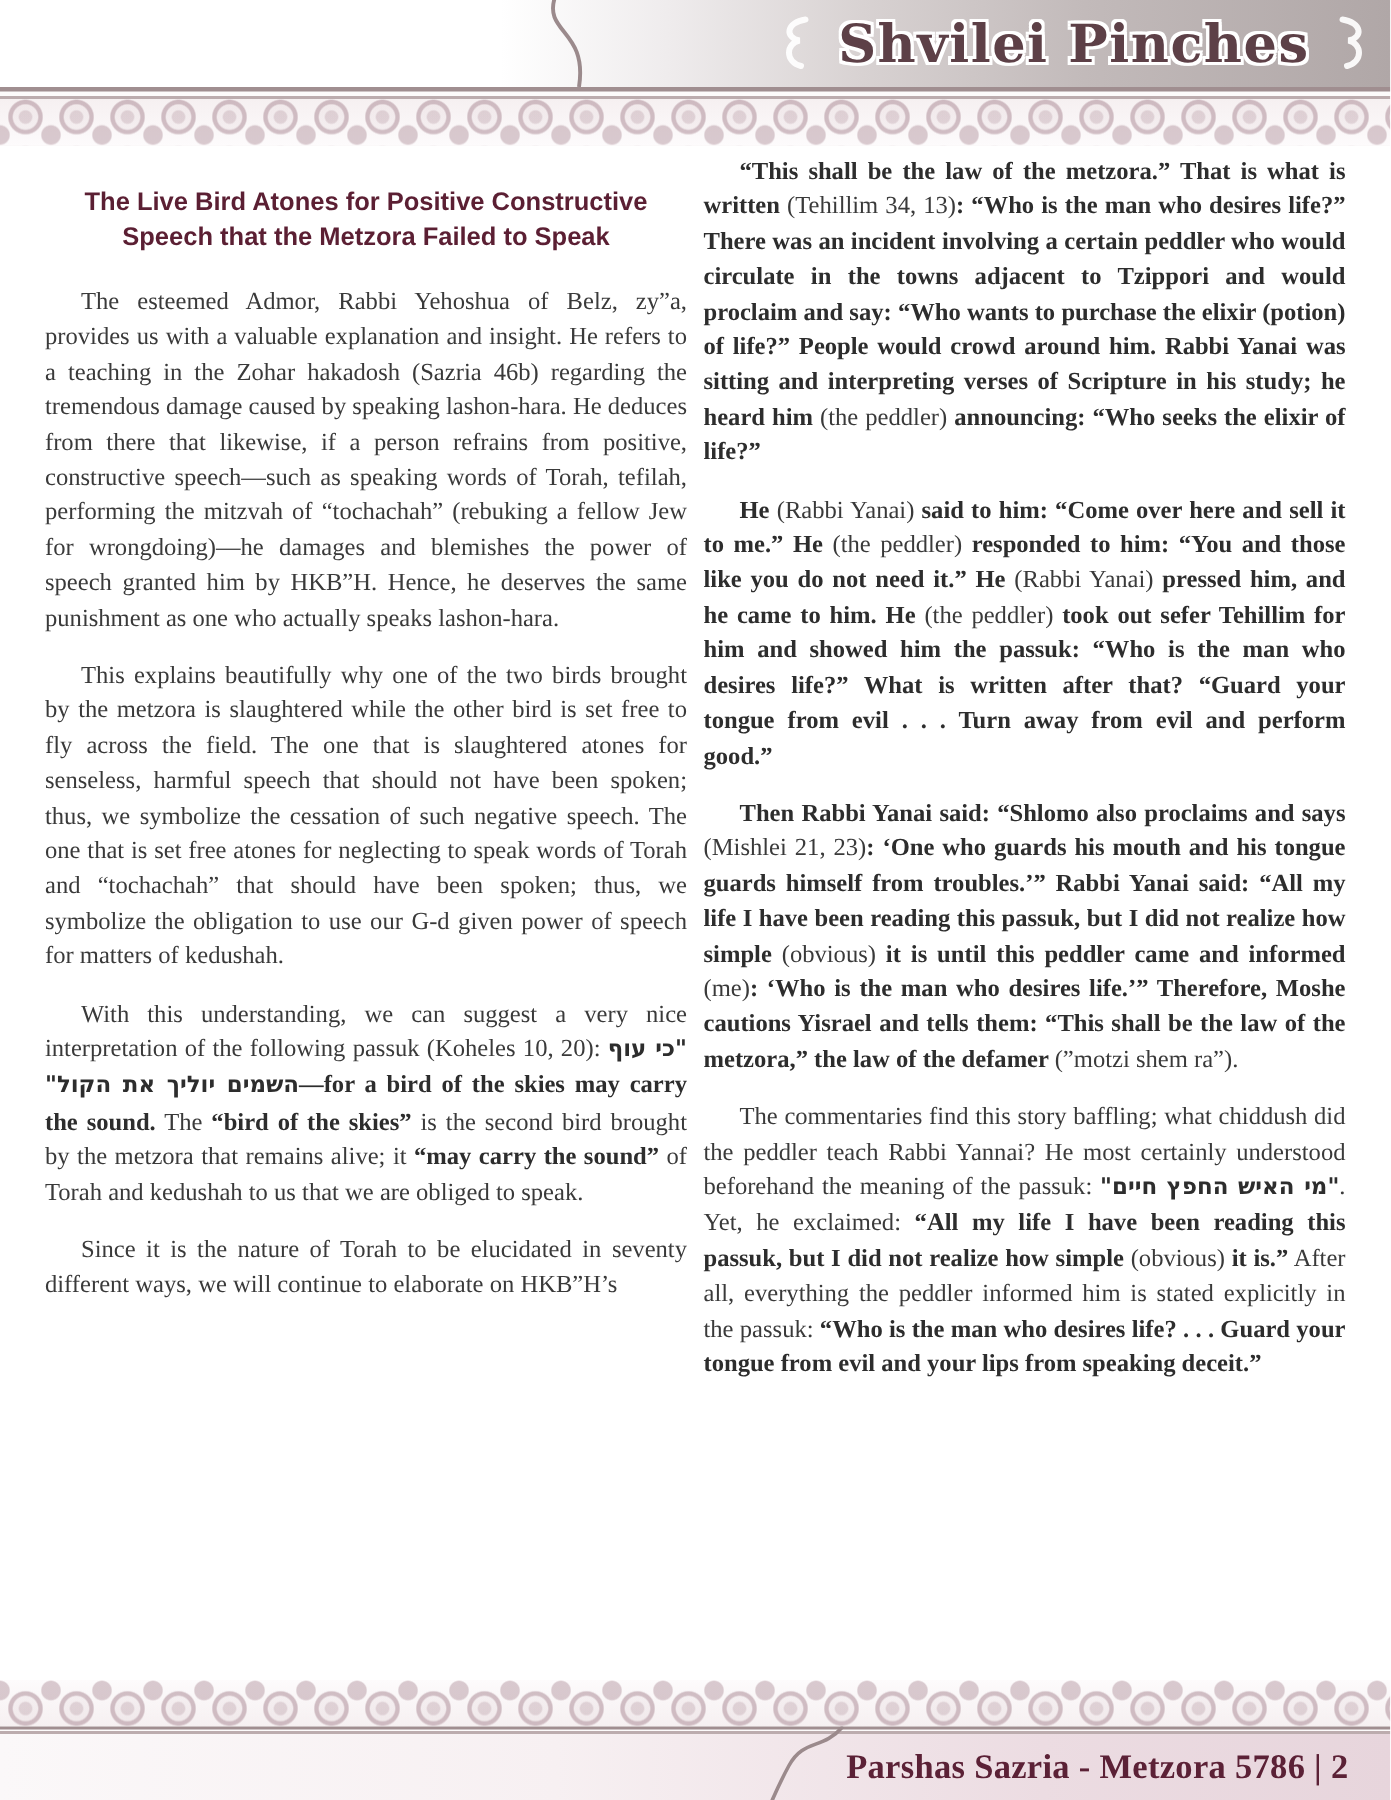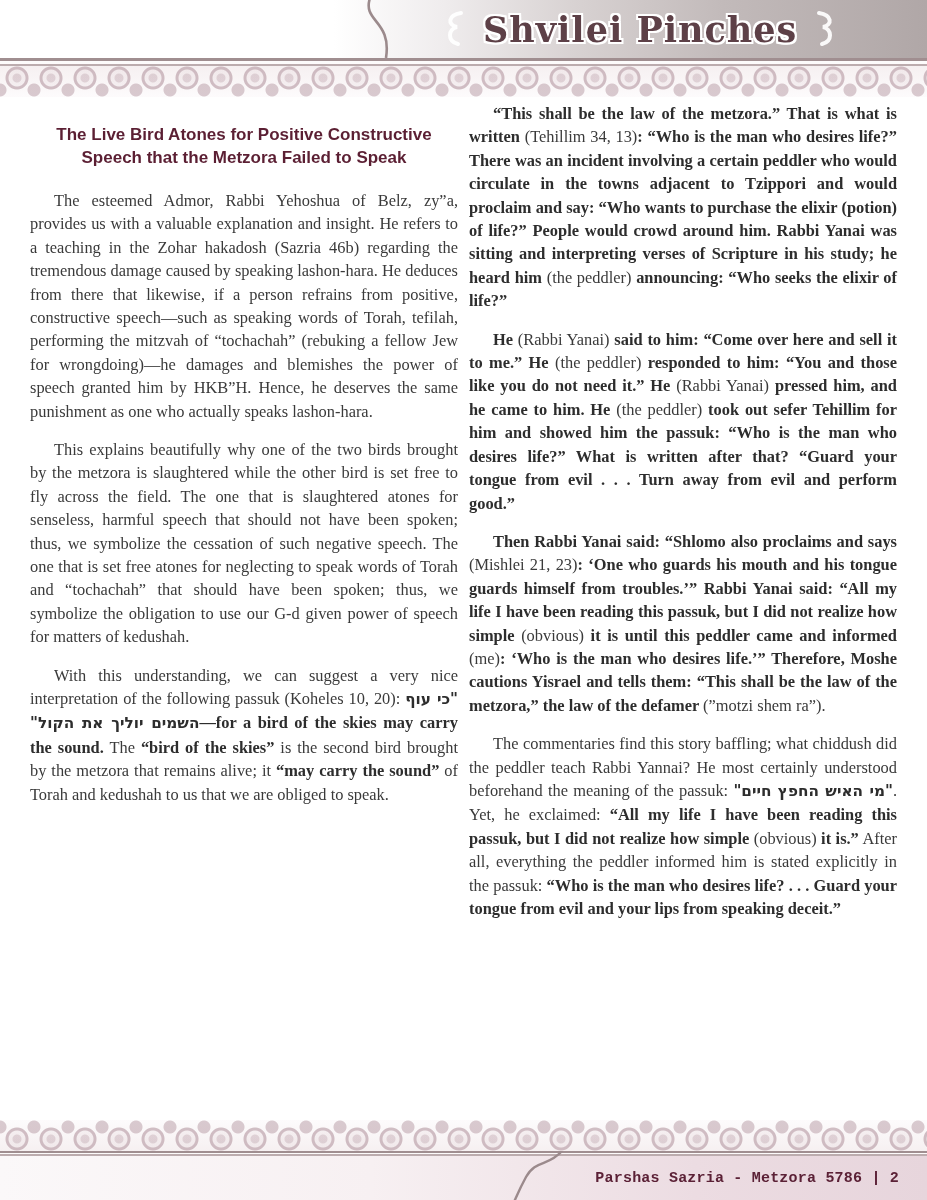--- a/index.html
+++ b/index.html
@@ -4,21 +4,21 @@
 <style>
   html,body{margin:0;padding:0;}
   body{width:927px;height:1200px;background:#ffffff;font-family:"Liberation Serif",serif;}
   .page{position:relative;width:927px;height:1200px;overflow:hidden;background:#fff;}
 
   
   .header-band{position:absolute;top:0;left:0;width:927px;height:58px;
     background:linear-gradient(to right,#ffffff 0%,#ffffff 36%,#efeced 48%,#d8d2d2 62%,#c2baba 78%,#b0a7a7 100%);}
   .header-curve{position:absolute;top:0;left:348px;width:70px;height:58px;}
   .masthead{position:absolute;top:4px;right:14px;width:470px;height:50px;
-    display:flex;align-items:center;justify-content:flex-start;gap:14px;}
+    display:flex;align-items:center;justify-content:flex-end;gap:14px;}
   .title-text{font-family:"DejaVu Serif",serif;font-weight:bold;font-size:35px;
     color:#5d4047;letter-spacing:1px;white-space:nowrap;
     text-shadow:-2px 0 0 #fff,2px 0 0 #fff,0 -2px 0 #fff,0 2px 0 #fff,
     -2px -2px 0 #fff,2px 2px 0 #fff,-2px 2px 0 #fff,2px -2px 0 #fff;}
   .flourish{width:26px;height:40px;flex:0 0 auto;}
   .rule-top{position:absolute;top:58px;left:0;width:927px;height:3px;
     border-top:3px solid #a08e90;border-bottom:2px solid #bcacae;background:#fdfbfb;}
   
   .lace{position:absolute;left:0;width:927px;height:31px;background-color:#fcf9fa;
     background-image:
@@ -41,22 +41,22 @@
   .heading{font-family:"Liberation Sans",sans-serif;font-weight:bold;font-size:17px;
     line-height:1.35;color:#5b1f33;text-align:center;margin:22px 4px 19px;}
 
   
   .rule-bottom{position:absolute;top:1151px;left:0;width:927px;height:1px;
     border-top:2px solid #a08e90;border-bottom:2px solid #bcacae;background:#fdfbfb;}
   .footer-band{position:absolute;top:1156px;left:0;width:927px;height:44px;
     background:linear-gradient(to right,#fbf8f9 0%,#f7f0f2 40%,#ecdce2 75%,#e7d5dc 100%);
     display:flex;align-items:center;justify-content:flex-end;padding-right:28px;box-sizing:border-box;}
   .footer-curve{position:absolute;top:1151px;left:498px;width:72px;height:49px;}
-  .footer-text{font-family:Liberation Mono, monospace;font-weight:bold;
-    font-size:15px;color:#5b2136;letter-spacing:0.2px;}
+  .footer-text{font-family:Liberation Serif, serif;font-weight:bold;
+    font-size:23px;color:#5b2136;letter-spacing:0.2px;}
 </style>
 </head>
 <body>
 
 <div class="page">
 
   <div class="header-band"></div>
   <svg class="header-curve" viewBox="0 0 70 58">
     <path d="M22,-2 C14,22 44,20 38,58" fill="none" stroke="#9b8a8c" stroke-width="2.6"></path>
   </svg>
@@ -71,20 +71,21 @@
   </div>
   <div class="rule-top"></div>
   <div class="lace lace-top"></div>
 
   <div class="content">
     <div class="col" id="left-col">
         <div class="heading">The Live Bird Atones for Positive Constructive Speech that the Metzora Failed to Speak</div>
         <p class="para ind"><span>The esteemed Admor, Rabbi Yehoshua of Belz, zy”a, provides us with a valuable explanation and insight.  He refers to a teaching in the Zohar hakadosh (Sazria 46b) regarding the tremendous damage caused by speaking lashon-hara.  He deduces from there that likewise, if a person refrains from positive, constructive speech—such as speaking words of Torah, tefilah, performing the mitzvah of “tochachah” (rebuking a fellow Jew for wrongdoing)—he damages and blemishes the power of speech granted him by HKB”H.  Hence, he deserves the same punishment as one who actually speaks lashon-hara.</span></p>
         <p class="para ind"><span>This explains beautifully why one of the two birds brought by the metzora is slaughtered while the other bird is set free to fly across the field.  The one that is slaughtered atones for senseless, harmful speech that should not have been spoken; thus, we symbolize the cessation of such negative speech.  The one that is set free atones for neglecting to speak words of Torah and “tochachah” that should have been spoken; thus, we symbolize the obligation to use our G-d given power of speech for matters of kedushah.</span></p>
         <p class="para ind"><span>With this understanding, we can suggest a very nice interpretation of the following passuk (Koheles 10, 20): </span><span class="b he" dir="rtl">"כי עוף השמים יוליך את הקול"</span><span class="b">—for a bird of the skies may carry the sound.</span><span>  The </span><span class="b">“bird of the skies”</span><span> is the second bird brought by the metzora that remains alive; it </span><span class="b">“may carry the sound”</span><span> of Torah and kedushah to us that we are obliged to speak.</span></p>
+        <p class="para ind"><span>Since it is the nature of Torah to be elucidated in seventy different ways, we will continue to elaborate on HKB”H’s</span></p>
       </div>
     <div class="col" id="right-col">
         <p class="para ind"><span class="b">“This shall be the law of the metzora.” That is what is written </span><span>(Tehillim 34, 13)</span><span class="b">: “Who is the man who desires life?”  There was an incident involving a certain peddler who would circulate in the towns adjacent to Tzippori and would proclaim and say: “Who wants to purchase the elixir (potion) of life?” People would crowd around him. Rabbi Yanai was sitting and interpreting verses of Scripture in his study; he heard him </span><span>(the peddler)</span><span class="b"> announcing: “Who seeks the elixir of life?”</span></p>
         <p class="para ind"><span class="b">He </span><span>(Rabbi Yanai)</span><span class="b"> said to him: “Come over here and sell it to me.” He </span><span>(the peddler)</span><span class="b"> responded to him: “You and those like you do not need it.” He </span><span>(Rabbi Yanai)</span><span class="b"> pressed him, and he came to him. He </span><span>(the peddler)</span><span class="b"> took out sefer Tehillim for him and showed him the passuk: “Who is the man who desires life?”  What is written after that? “Guard your tongue from evil . . . Turn away from evil and perform good.”</span></p>
         <p class="para ind"><span class="b">Then Rabbi Yanai said: “Shlomo also proclaims and says </span><span>(Mishlei 21, 23)</span><span class="b">: ‘One who guards his mouth and his tongue guards himself from troubles.’”  Rabbi Yanai said: “All my life I have been reading this passuk, but I did not realize how simple </span><span>(obvious)</span><span class="b"> it is until this peddler came and informed </span><span>(me)</span><span class="b">: ‘Who is the man who desires life.’”  Therefore, Moshe cautions Yisrael and tells them: “This shall be the law of the metzora,” the law of the defamer </span><span>(”motzi shem ra”).</span></p>
         <p class="para ind"><span>The commentaries find this story baffling; what chiddush did the peddler teach Rabbi Yannai?  He most certainly understood beforehand the meaning of the passuk: </span><span class="b he" dir="rtl">"מי האיש החפץ חיים"</span><span>.  Yet, he exclaimed: </span><span class="b">“All my life I have been reading this passuk, but I did not realize how simple </span><span>(obvious)</span><span class="b"> it is.”</span><span>  After all, everything the peddler informed him is stated explicitly in the passuk: </span><span class="b">“Who is the man who desires life? . . . Guard your tongue from evil and your lips from speaking deceit.”</span></p>
       </div>
   </div>
 
   <div class="lace lace-bottom"></div>

